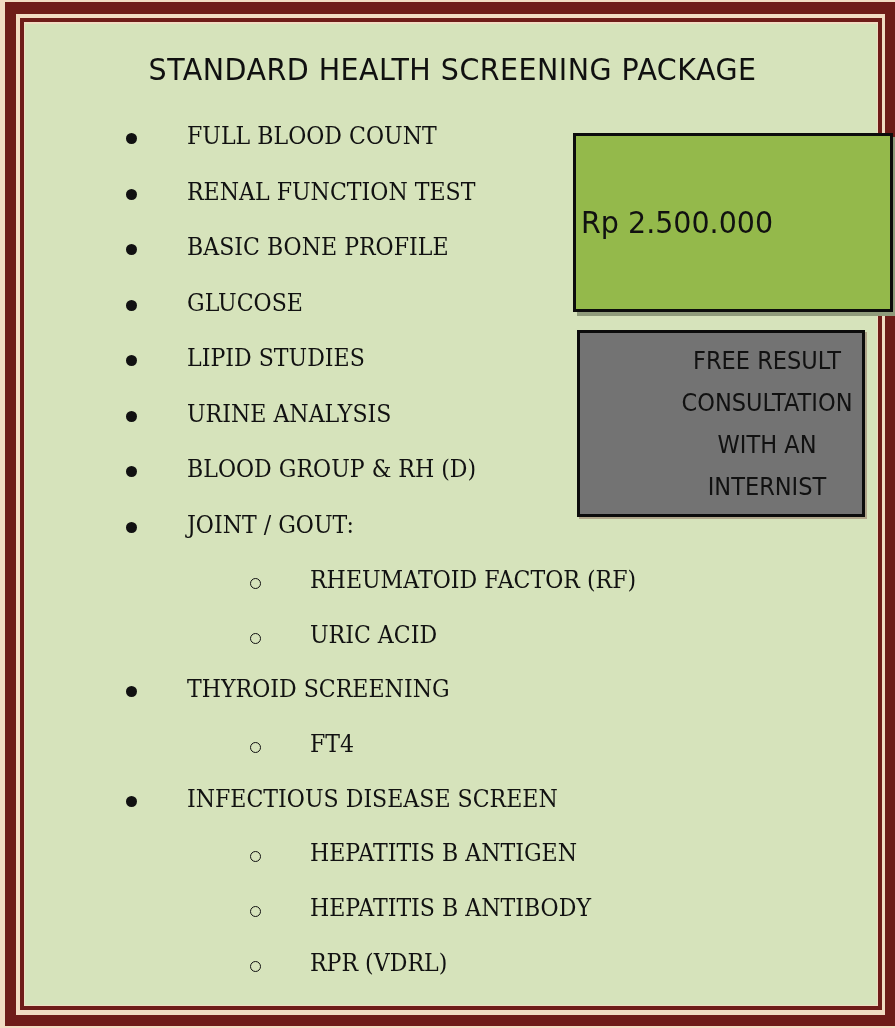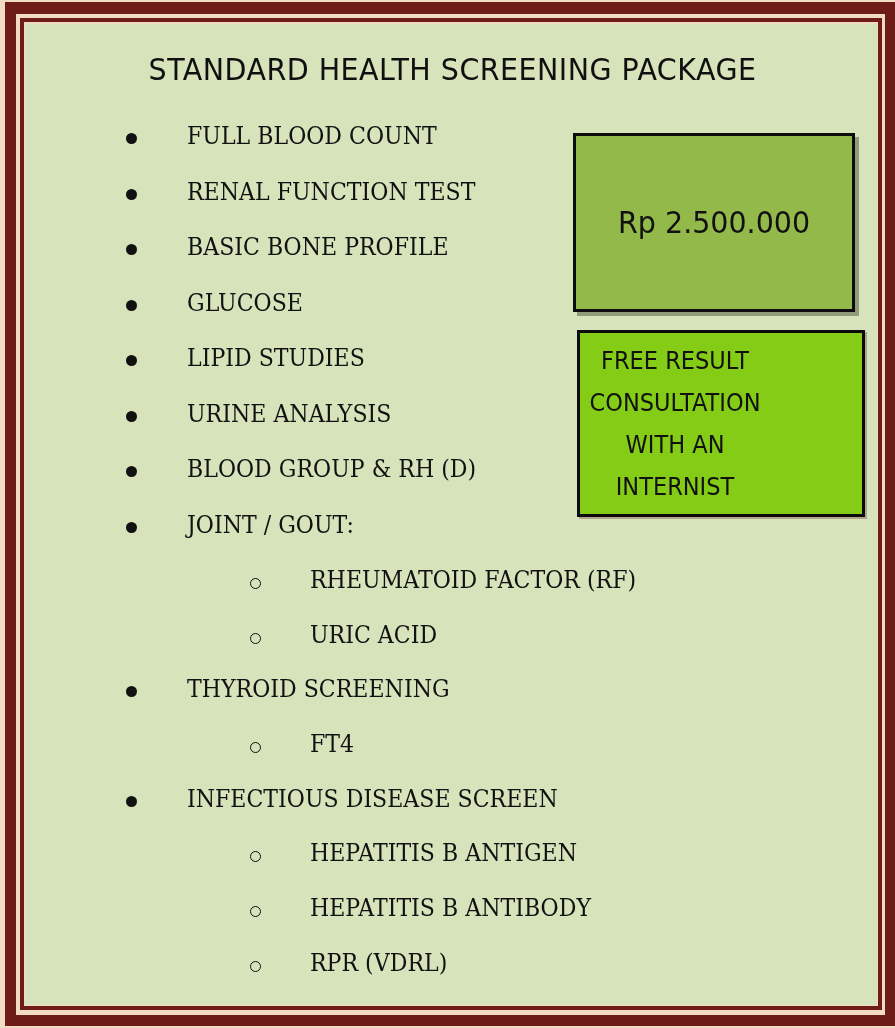--- a/index.html
+++ b/index.html
@@ -69,42 +69,42 @@
     .sub-bullet {
       position: absolute;
       width: 11px; height: 11px;
       border-radius: 50%;
       border: 1.5px solid #111;
       box-sizing: border-box;
     }
     .price-box {
       position: absolute;
       left: 573px; top: 133px;
-      width: 282px; height: 179px;
+      width: 320px; height: 179px;
       background: #94b94b;
       border: 3px solid #0c0c0c;
       box-sizing: border-box;
       box-shadow: 4px 4px 0 #8f9b7b;
-      display: flex; align-items: center; justify-content: center;
+      display: flex; align-items: center; 
     }
     .price-text {
       font-family: "DejaVu Sans", sans-serif;
       font-size: 30px;
       color: #111;
       transform: scaleX(0.95);
     }
     .consult-box {
       position: absolute;
       left: 577px; top: 330px;
       width: 288px; height: 187px;
-      background: #84cc16;
+      background: #737373;
       border: 3px solid #0c0c0c;
       box-sizing: border-box;
       box-shadow: 2px 2px 0 #b0a58a;
-      display: flex; align-items: center; justify-content: flex-start;
+      display: flex; align-items: center; justify-content: flex-end;
     }
     .consult-text {
       font-family: "DejaVu Sans", sans-serif;
       font-size: 25px;
       line-height: 42px;
       color: #111;
       text-align: center;
       transform: scaleX(0.9);
     }
     .consult-text span { display: block; }

